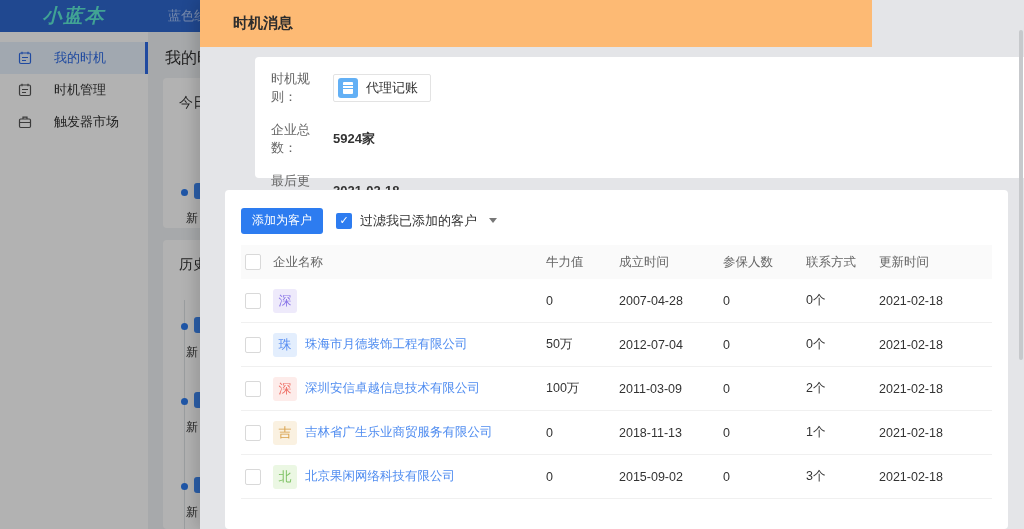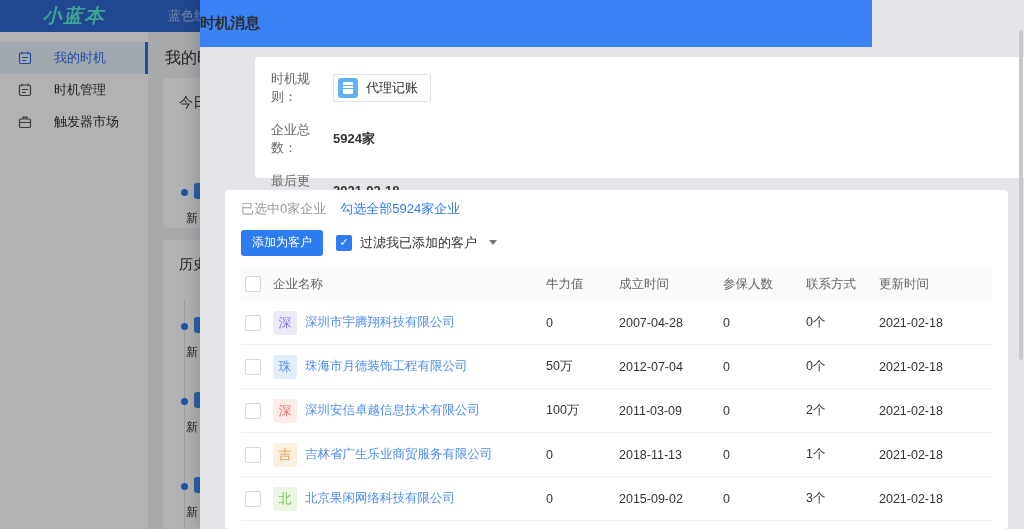--- a/index.html
+++ b/index.html
@@ -29,21 +29,21 @@
   .tl-entry { position:absolute; left:0; width:320px; }
   .tl-dot { position:absolute; left:18px; top:3px; width:7px; height:7px; border-radius:50%; background:#2d7cf0; }
   .tl-ic { position:absolute; left:31px; top:-3px; width:16px; height:16px; border-radius:3px; background:#3f88f2; }
   .tl-text { position:absolute; left:23px; top:24px; font-size:12px; color:#333; white-space:nowrap; }
 
   
   .dim { position:absolute; left:0; top:0; width:1024px; height:529px; background:rgba(0,0,0,0.30); }
 
   
   .drawer { position:absolute; left:200px; top:0; width:824px; height:529px; background:#e4e5e8; box-shadow:-5px 0 14px rgba(0,0,0,0.15); }
-  .drawer-header { position:absolute; left:0; top:0; width:672px; height:47px; background:#3b82f6; display:flex; align-items:center; }
+  .drawer-header { position:absolute; left:0; top:0; width:672px; height:47px; background:#fdba74; display:flex; align-items:center; padding-left:33px; }
   .drawer-title { font-size:15px; font-weight:600; color:#2d2d2d; }
 
   .card { position:absolute; left:25px; width:783px; background:#fff; border-radius:4px; }
   .card-info { top:57px; height:121px; padding:13px 16px;margin-left:30px; }
   .info-row { display:flex; align-items:center; }
   .info-row + .info-row { margin-top:15px; }
   .info-label { width:62px; color:#666; font-size:13px; flex:none; }
   .info-value { color:#333; font-size:13px; font-weight:600; }
   .chip { display:inline-flex; align-items:center; gap:8px; border:1px solid #e3e3e3; border-radius:2px; background:#fff; padding:3px 12px 3px 4px; cursor:pointer; }
   .chip-icon { width:20px; height:20px; border-radius:3px; background:#63b0f5; position:relative; }
@@ -169,24 +169,20 @@
         <span class="info-label">企业总数：</span>
         <span class="info-value">5924家</span>
       </div>
       <div class="info-row">
         <span class="info-label">最后更新：</span>
         <span class="info-value">2021-02-18</span>
       </div>
     </div>
 
     <div class="card card-table">
-      <div class="sel-row">
-        <span class="sel-count">已选中0家企业</span>
-        <a class="sel-all">勾选全部5924家企业</a>
-      </div>
       <div class="tool-row">
         <button class="btn-primary">添加为客户</button>
         <span class="filter-group">
           <span class="cb checked">
               <span>✓</span>
             </span>
           <span class="filter-label">过滤我已添加的客户</span>
           <span class="caret"></span>
         </span>
       </div>
@@ -201,21 +197,20 @@
           <div class="cell">成立时间</div>
           <div class="cell">参保人数</div>
           <div class="cell">联系方式</div>
           <div class="cell">更新时间</div>
         </div>
         <div class="tbody">
   <div class="trow">
     <div class="cell name-cell">
       <span class="cb empty"></span>
       <span class="avatar" style="background: rgb(238, 234, 251); color: rgb(138, 118, 232);">深</span>
-      <a class="cname">深圳市宇腾翔科技有限公司</a>
     </div>
     <div class="cell">0</div>
     <div class="cell">2007-04-28</div>
     <div class="cell">0</div>
     <div class="cell">0个</div>
     <div class="cell">2021-02-18</div>
   </div>
 
   <div class="trow">
     <div class="cell name-cell">

